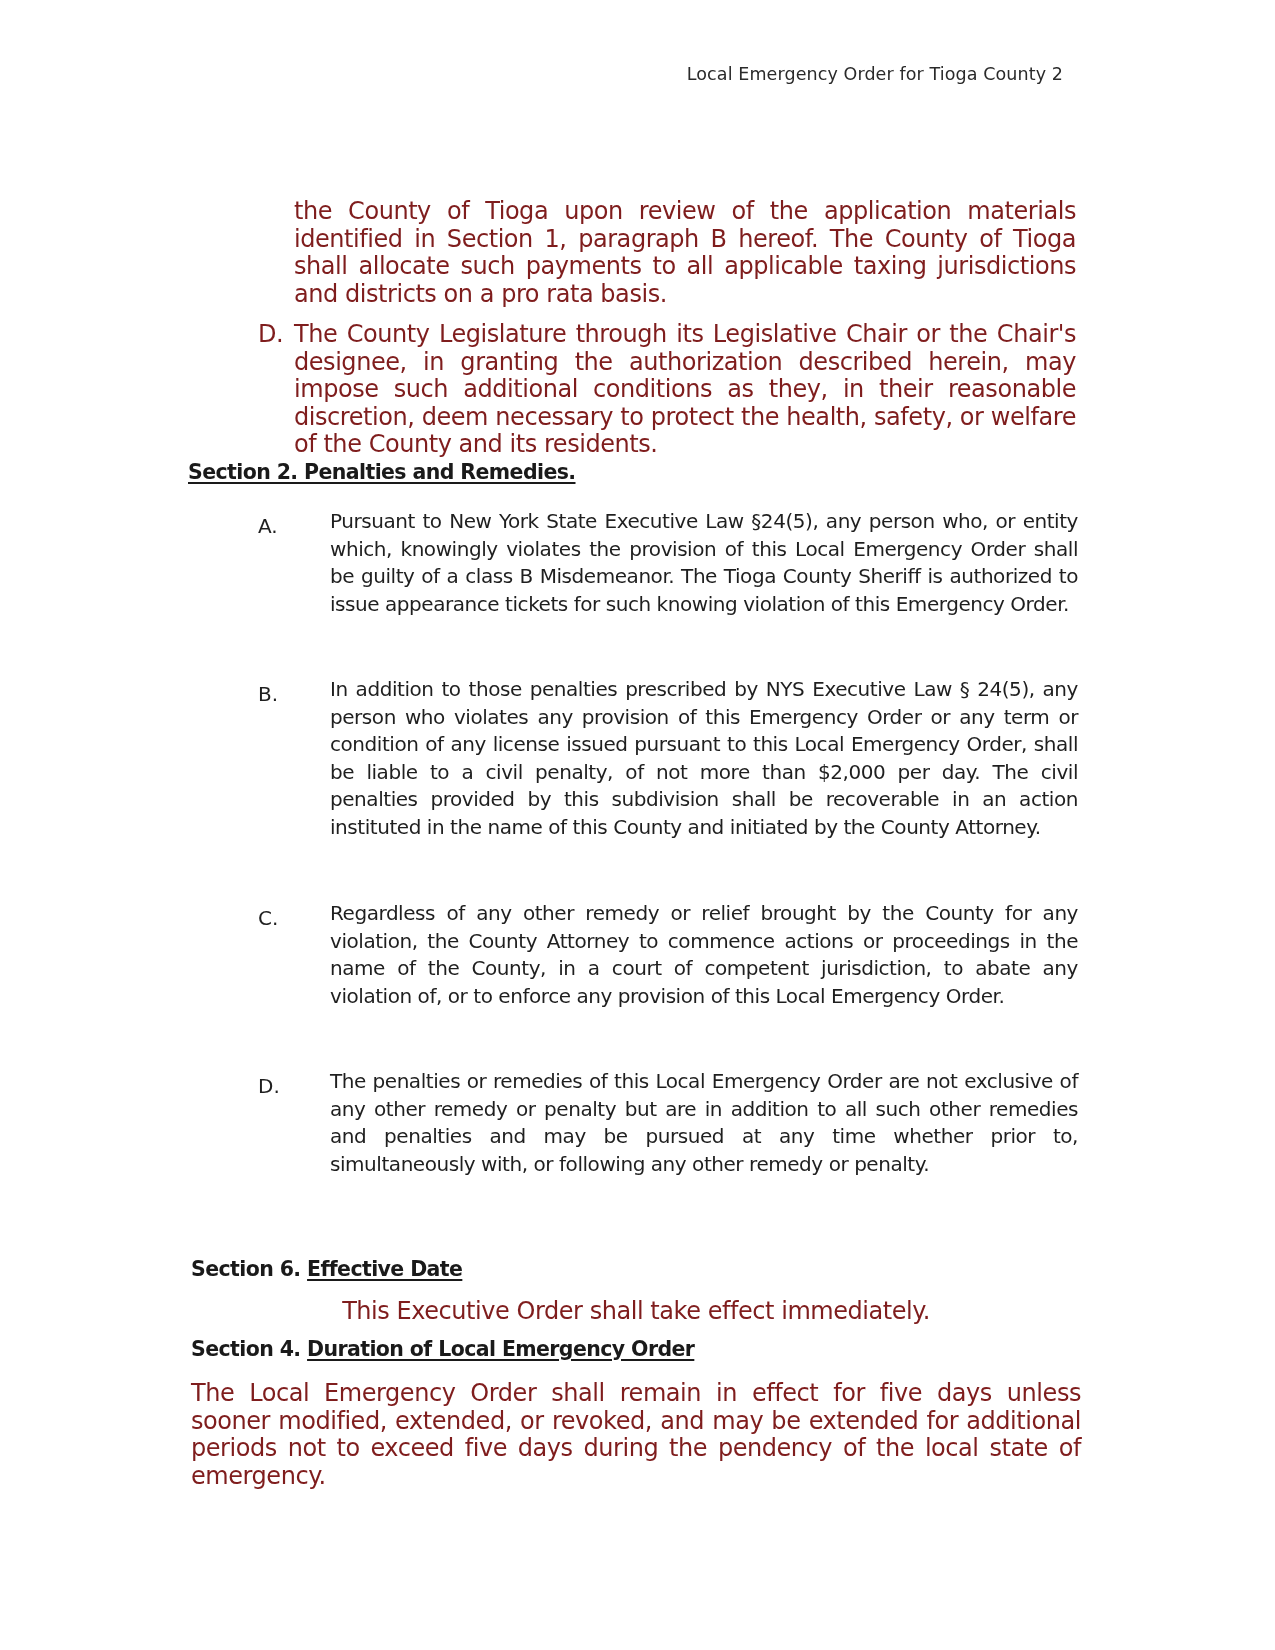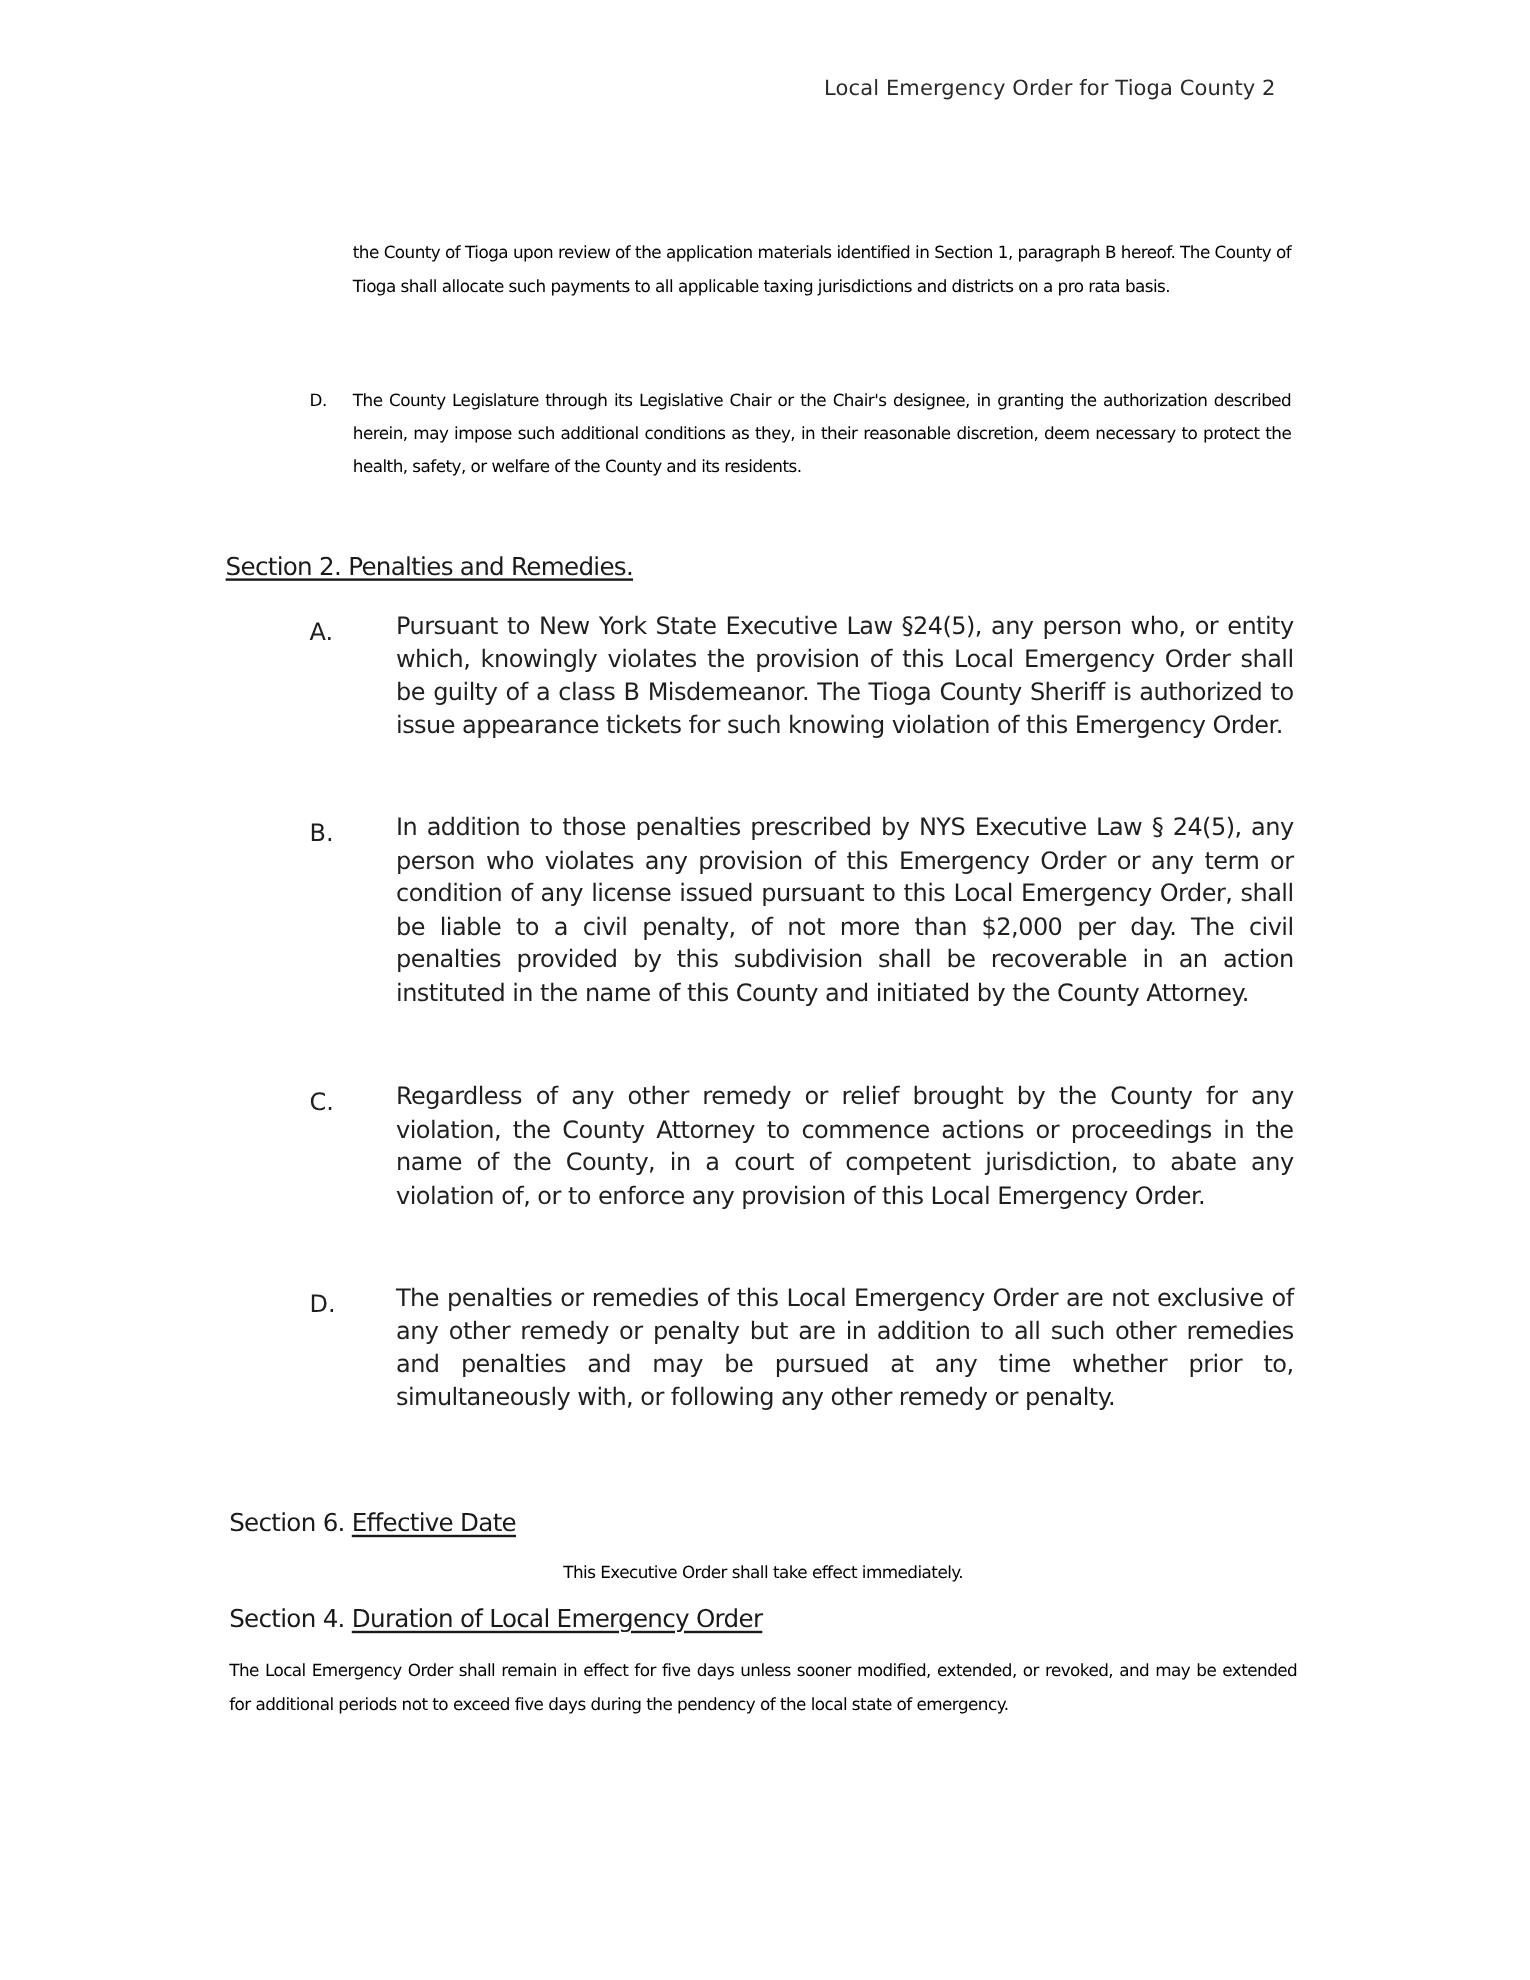--- a/index.html
+++ b/index.html
@@ -5,29 +5,29 @@
   html, body { margin: 0; padding: 0; background: #ffffff; }
   body {
     width: 1275px; height: 1650px; position: relative; overflow: hidden;
     font-family: "DejaVu Sans", sans-serif; color: #1f1f1f;
   }
   .header {
     position: absolute; top: 64px; right: 212px;
     font-size: 17.5px; letter-spacing: 0.1px; color: #2a2a2a; text-align: center;
   }
   .para {
-    position: absolute; font-size: 14px; line-height: 27.5px;
-    letter-spacing: -0.45px; text-align: justify; color: #000000;
+    position: absolute; font-size: 24px; line-height: 27.5px;
+    letter-spacing: -0.45px; text-align: justify; color: #7f1d1d;
   }
   .cont { left: 294px; top: 198px; width: 782px; }
   .itemD1 { left: 258px; top: 321px; width: 818px; }
   .itemD1 .lbl { position: absolute; left: 0; top: 0; }
   .itemD1 .txt { position: absolute; left: 36px; top: 0; width: 782px; text-align: justify; }
   .sec-head {
-    position: absolute; font-weight: normal; font-size: 20.5px; letter-spacing: -0.6px; color: #1a1a1a;
+    position: absolute; font-weight: bold; font-size: 20.5px; letter-spacing: -0.6px; color: #1a1a1a;
   }
   .sec2 { left: 188px; top: 460px; text-decoration: underline; text-underline-offset: 3px; }
   .sec3 { left: 191px; top: 1257px; }
   .sec4 { left: 191px; top: 1337px; }
   .u { text-decoration: underline; text-underline-offset: 3px; }
   .item { position: absolute; left: 258px; width: 820px; }
   .item .lbl { position: absolute; left: 0; top: 6px; font-size: 20px; }
   .item .txt { position: absolute; left: 72px; width: 748px; font-size: 20px; line-height: 27.5px; letter-spacing: -0.45px; text-align: justify; }
   .iA { top: 508px; } .iB { top: 676px; } .iC { top: 900px; } .iD { top: 1068px; }
   .body3 { left: 191px; top: 1298px; width: 890px; text-align: center; }

